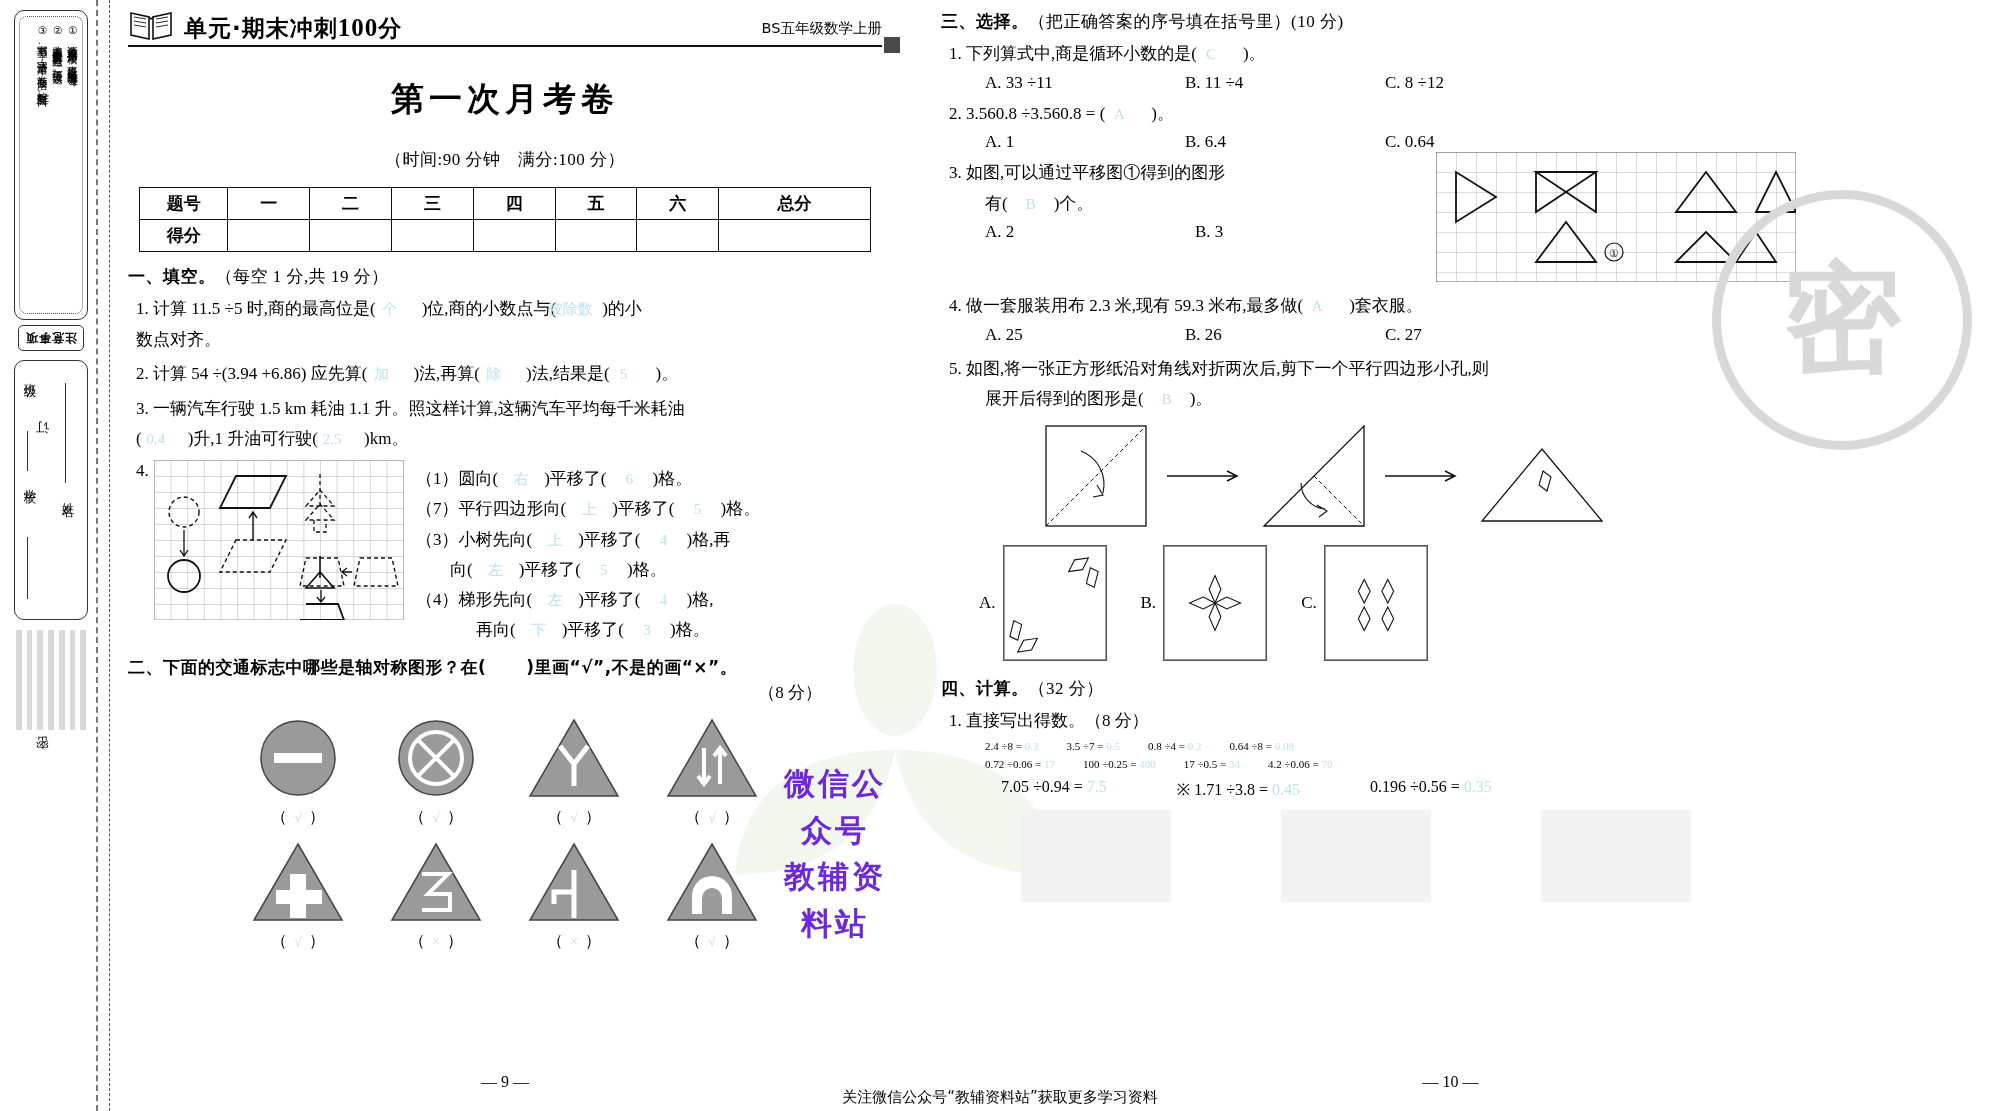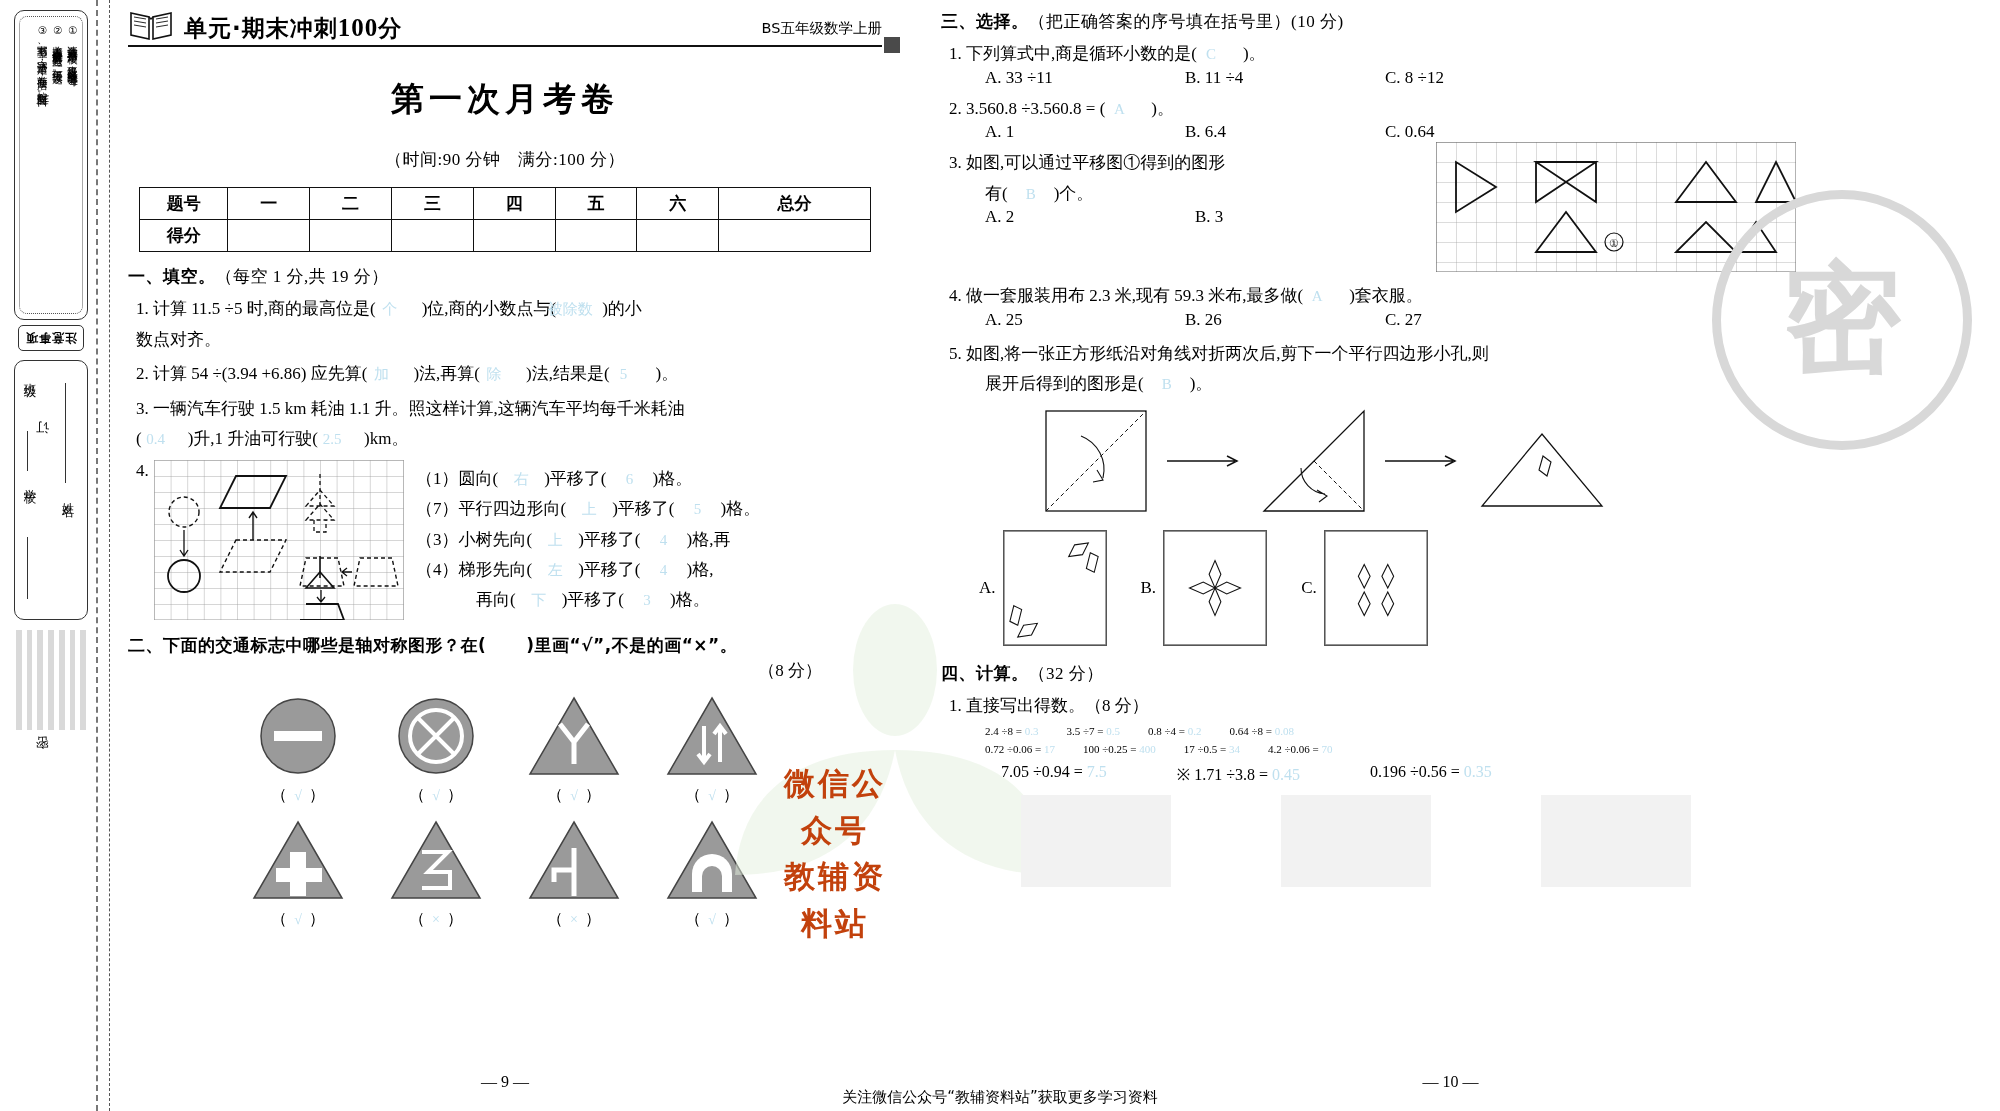--- a/index.html
+++ b/index.html
@@ -23,21 +23,21 @@
     font-size:118px; color:#d8d8d8; font-weight:bold;
     z-index:0; pointer-events:none;
   }
   .wm-leaf {
     position:absolute; left:620px; top:600px;
     width:330px; height:300px; z-index:0; pointer-events:none; opacity:.5;
   }
   .wm-text {
     position:absolute; left:660px; top:760px; z-index:0; pointer-events:none;
     font-family:"DejaVu Sans","Liberation Sans",sans-serif;
-    color:#c2410c; font-size:31px; font-weight:bold; letter-spacing:3px;
+    color:#6d28d9; font-size:31px; font-weight:bold; letter-spacing:3px;
     line-height:1.5; text-align:center;
   }
 
   
   .binding {
     width:110px; flex:0 0 110px; position:relative;
     border-right:1px dashed #555;
   }
   .notes-box {
     position:absolute; left:14px; top:10px; width:74px; height:310px;
@@ -142,21 +142,21 @@
   .subitems { font-size:17px; line-height:1.78; padding-top:4px;}
 
   
   .signs { margin:10px auto 0 auto; width:540px; }
   .signrow { display:flex; justify-content:space-between; margin-top:4px;}
   .signcell { width:126px; text-align:center; }
   .signpar { font-size:16px; margin-top:1px;}
   .chk { color:#bfe0ef; font-size:14px; display:inline-block; min-width:22px;}
 
   
-  .opts { display:flex; font-size:17px; padding-left:44px;}
+  .opts { display:flex; font-size:17px; margin-top:5px; padding-left:44px;}
   .opts span { width:200px; }
   .opts.narrow span { width:210px; }
 
   
   .boxfig { border:1px solid #555; background:#fff; }
 
   
   .pagenum { position:absolute; bottom:20px; width:100%; text-align:center;
              font-size:16px; left:0;}
   .footnote { position:absolute; bottom:4px; left:0; width:100%;
@@ -317,20 +317,21 @@
           <path d="M152 98 L184 98 L190 126 L146 126 Z" fill="none" stroke="#111" stroke-width="1.4" stroke-dasharray="4 3"></path>
           <path d="M198 112 L188 112 M193 108 L188 112 L193 116" fill="none" stroke="#111" stroke-width="1.3"></path>
           <path d="M167 130 L167 142 M163 137 L167 142 L171 137" fill="none" stroke="#111" stroke-width="1.3"></path>
           <path d="M152 144 L184 144 L190 160 L146 160" fill="none" stroke="#111" stroke-width="1.8"></path>
         </svg>
       </div>
       <div class="subitems">
         <div><span>（1）圆向(</span><span class="blank">右</span><span>)平移了(</span><span class="blank">6</span><span>)格。</span></div>
         <div><span>（7）平行四边形向(</span><span class="blank">上</span><span>)平移了(</span><span class="blank">5</span><span>)格。</span></div>
         <div><span>（3）小树先向(</span><span class="blank">上</span><span>)平移了(</span><span class="blank">4</span><span>)格,再</span></div>
+        <div style="padding-left:34px"><span>向(</span><span class="blank">左</span><span>)平移了(</span><span class="blank">5</span><span>)格。</span></div>
         <div><span>（4）梯形先向(</span><span class="blank">左</span><span>)平移了(</span><span class="blank">4</span><span>)格,</span></div>
         <div style="padding-left:60px"><span>再向(</span><span class="blank">下</span><span>)平移了(</span><span class="blank">3</span><span>)格。</span></div>
       </div>
     </div>
 
     <div class="sec-head" style="margin-top:10px;"><span>二、下面的交通标志中哪些是轴对称图形？在(</span><span style="display:inline-block;width:40px"></span><span>)里画“√”,不是的画“×”。</span></div>
     <div class="pts-right">（8 分）</div>
 
     <div class="signs">
       <div class="signrow">

